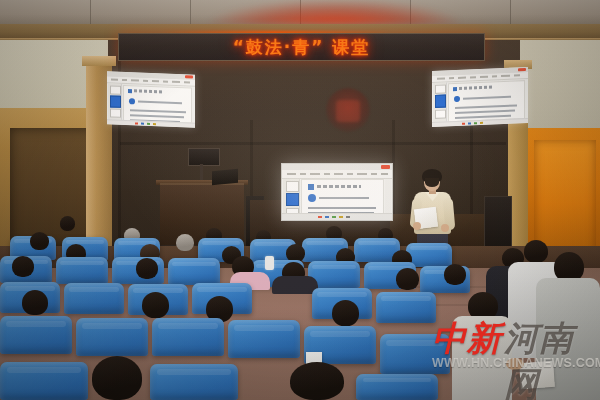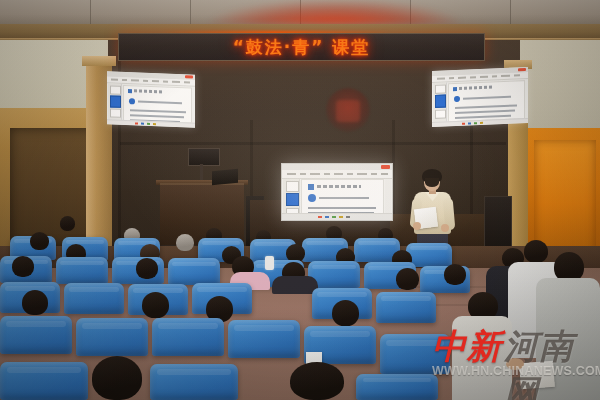--- a/index.html
+++ b/index.html
@@ -184,21 +184,21 @@
   .head.dark{background:linear-gradient(170deg,#2a2019 0%,#19120d 70%);}
   .head.gray{background:linear-gradient(170deg,#b9b3ab 0%,#8e8880 70%);}
   .head.brown{background:linear-gradient(170deg,#4a372a 0%,#2d2017 70%);}
   .shoulder{position:absolute;border-radius:10px 10px 2px 2px;}
 
   
   .stand{position:absolute;}
   .st-body{position:absolute;border-radius:10px 10px 0 0;}
 
   
-  .wm{position:absolute;left:432px;bottom:8px;width:165px;height:70px;pointer-events:none;}
+  .wm{position:absolute;left:432px;bottom:16px;width:165px;height:70px;pointer-events:none;}
   .wm-cn{position:absolute;left:0;top:2px;font-family:"DejaVu Sans",sans-serif;
     font-size:34px;font-weight:bold;color:#e1281f;letter-spacing:1px;
     text-shadow:0 1px 2px rgba(0,0,0,.35);font-style:italic;}
   .wm-hn{position:absolute;left:72px;top:2px;font-family:"DejaVu Sans",sans-serif;
     font-size:34px;font-weight:bold;color:rgba(70,64,58,.72);letter-spacing:1px;
     text-shadow:0 1px 2px rgba(255,255,255,.18);font-style:italic;}
   .wm-url{position:absolute;left:0;top:42px;font-family:"Liberation Sans",sans-serif;
     font-size:12.5px;font-weight:bold;color:rgba(225,222,215,.58);letter-spacing:.2px;
     text-shadow:0 1px 1px rgba(0,0,0,.25);}
 

